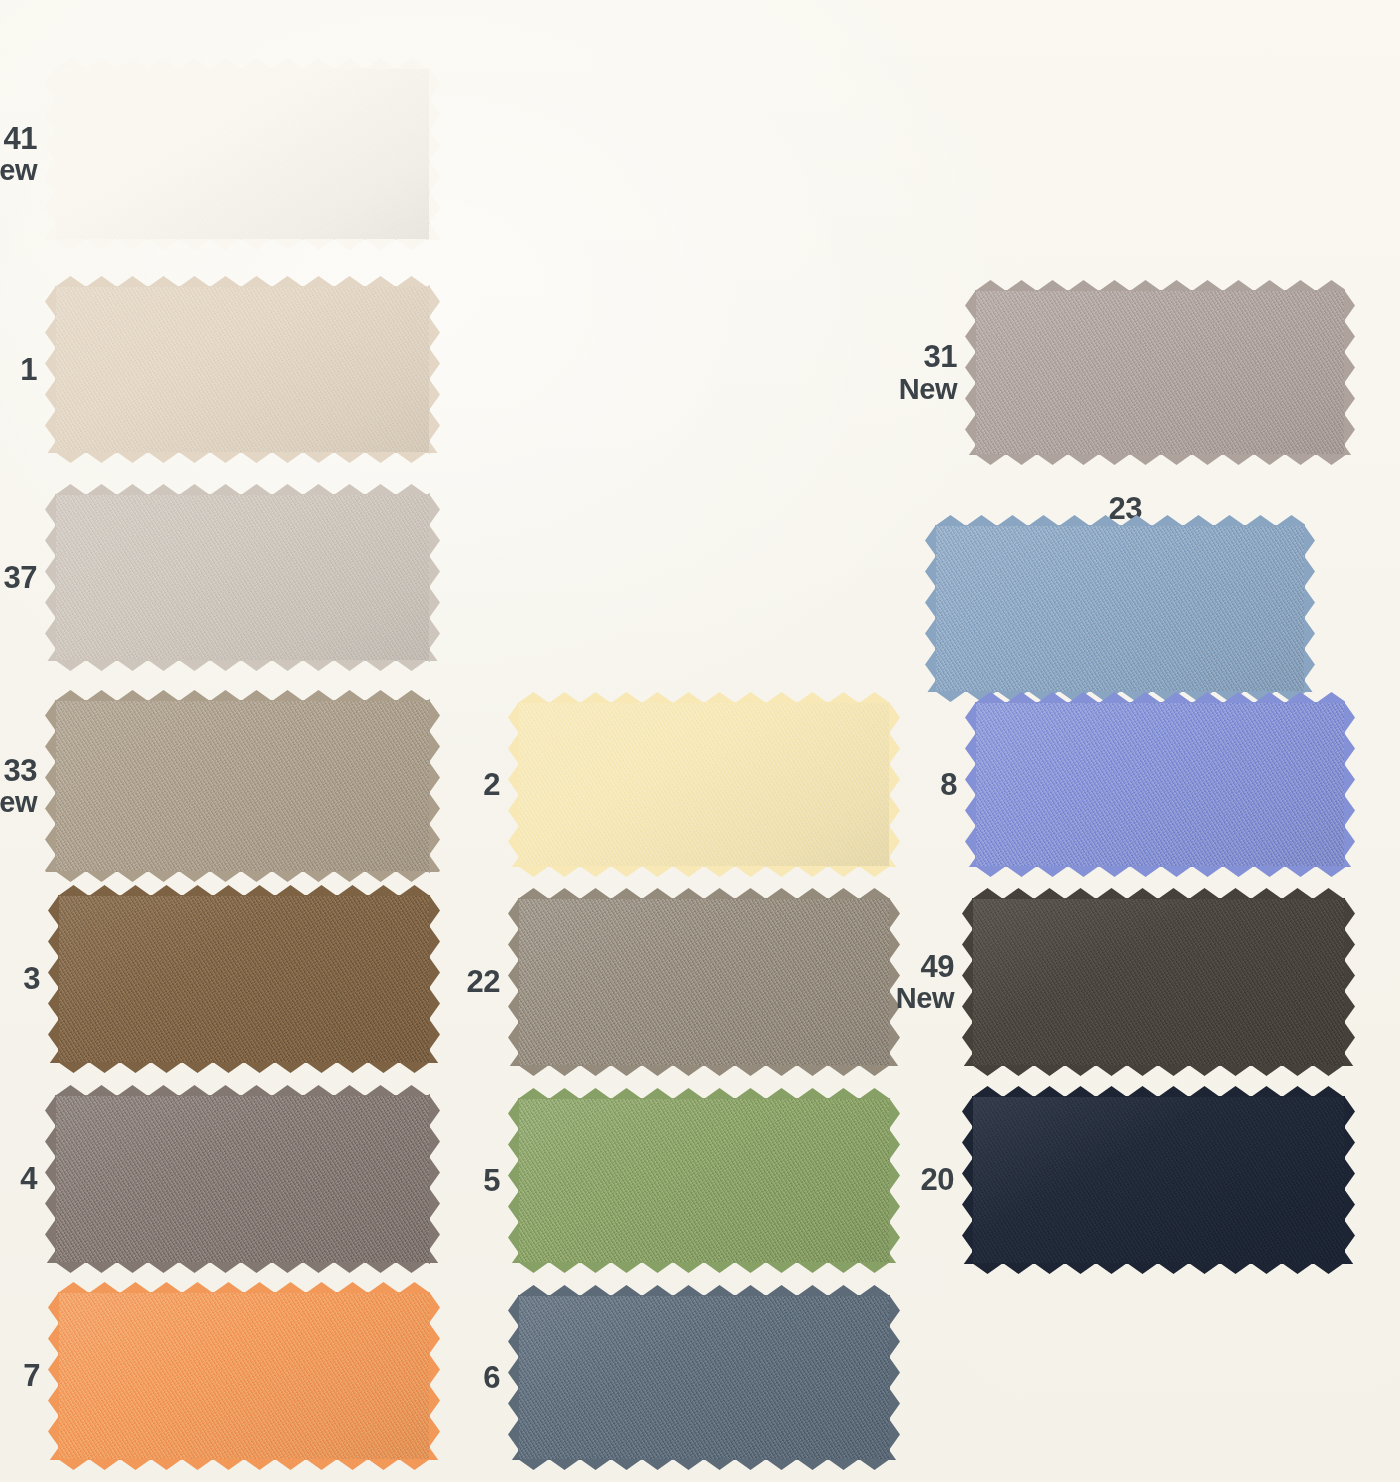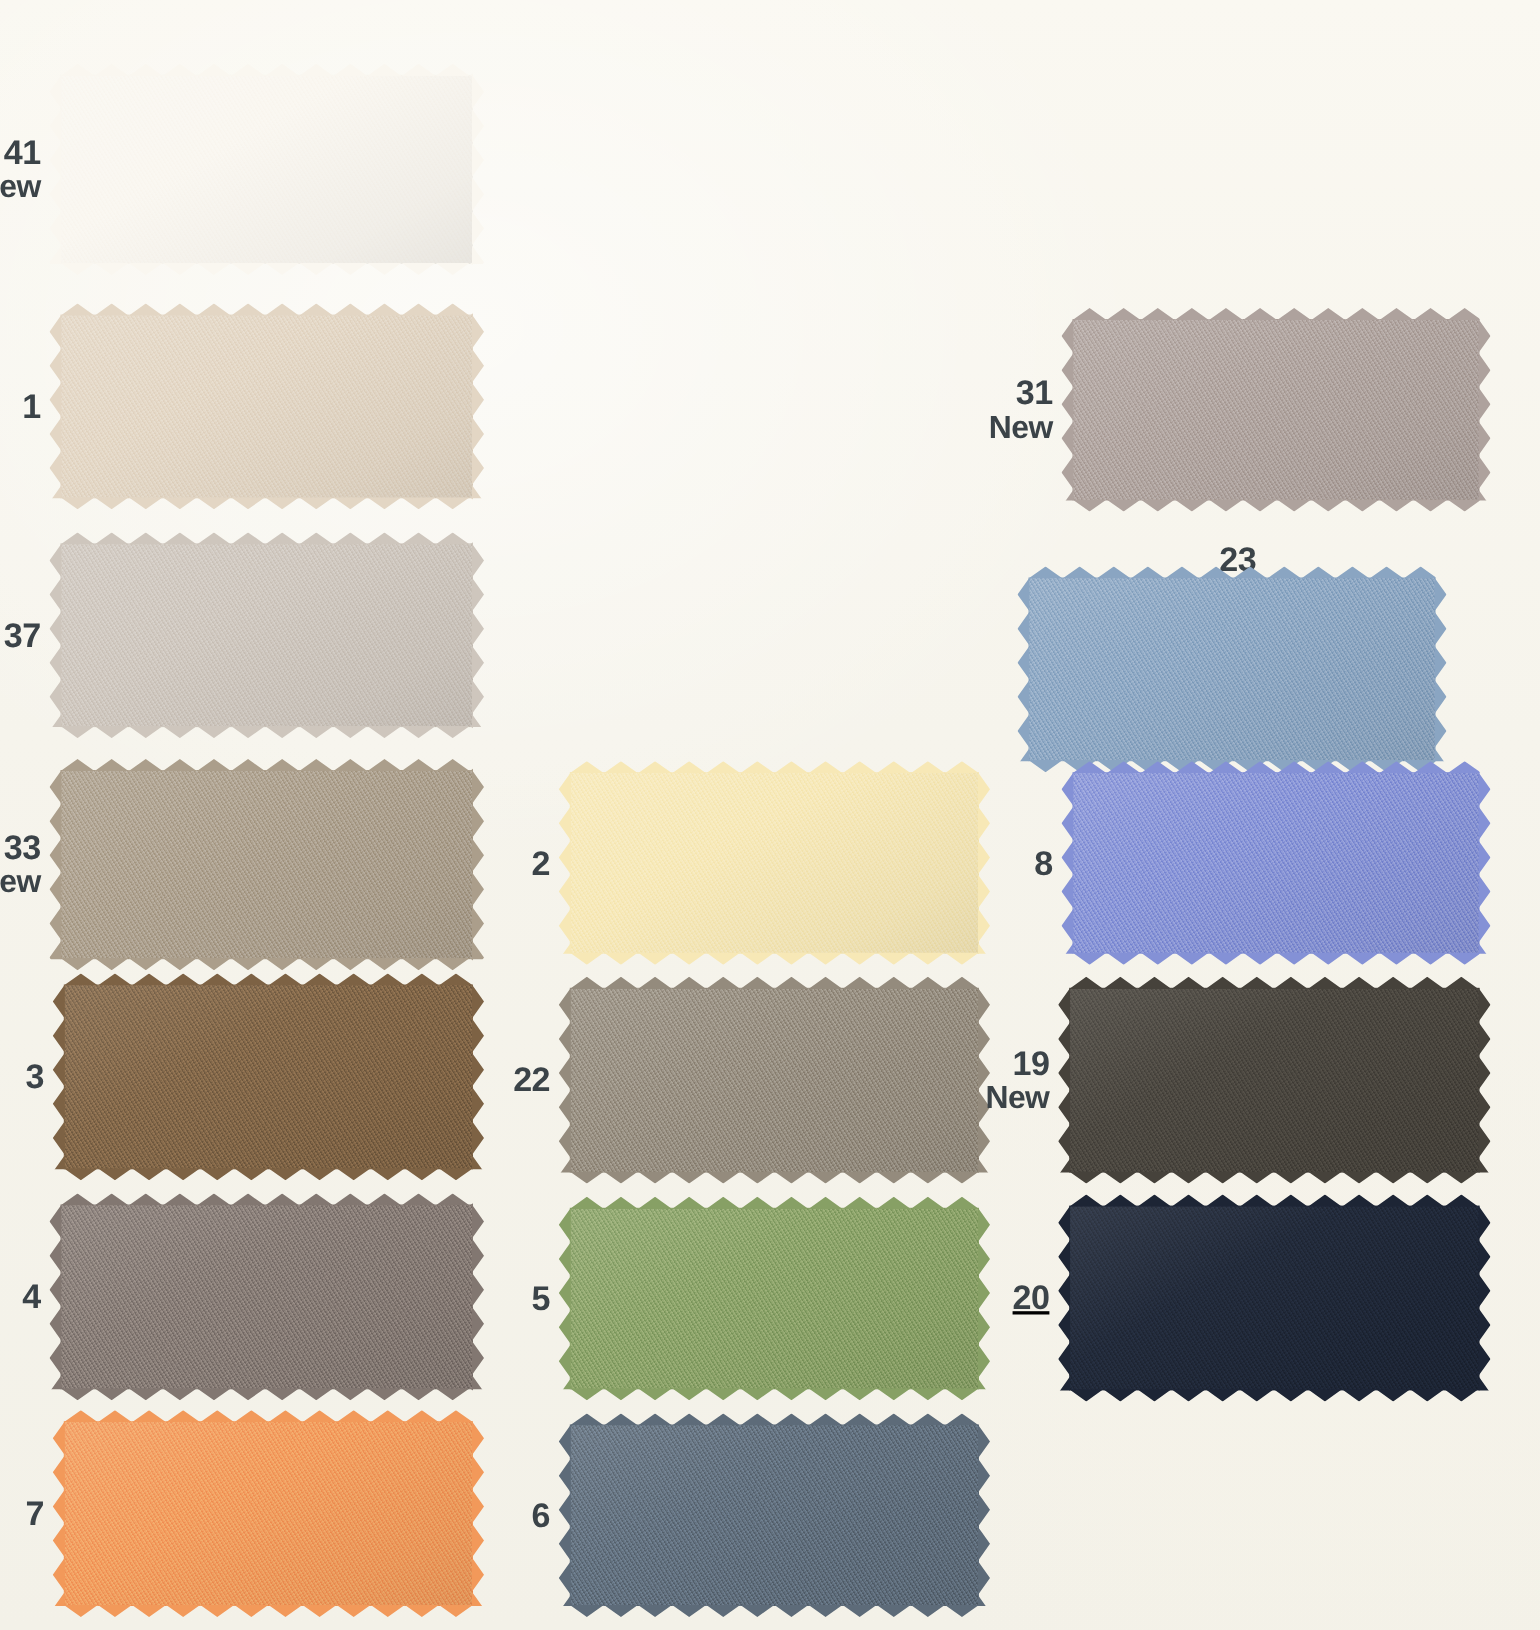--- a/index.html
+++ b/index.html
@@ -442,42 +442,42 @@
         </svg>
         <svg class="pink-edge-v left" viewBox="0 0 11 165" preserveAspectRatio="none">
           <path d="M11,0 L0,15.5 L11,31 L0,46.5 L11,62 L0,77.5 L11,93 L0,108.5 L11,124 L0,139.5 L11,155 L0,170.5 L11,186 L11,165 Z" fill="#8491d6"></path>
         </svg>
         <svg class="pink-edge-v right" viewBox="0 0 11 165" preserveAspectRatio="none">
           <path d="M0,0 L11,15.5 L0,31 L11,46.5 L0,62 L11,77.5 L0,93 L11,108.5 L0,124 L11,139.5 L0,155 L11,170.5 L0,186 L0,165 Z" fill="#8491d6"></path>
         </svg>
       </div>
     </div>
     <div class="swatch-cell" style="left: 892px; top: 898px; width: 453px; height: 168px;">
-      <div class="swatch-label"><span>19</span><span class="new-line">New</span></div>
+      <div class="swatch-label"><span>49</span><span class="new-line">New</span></div>
       <div class="fabric-wrap" style="width: 373px; height: 168px;">
         <div class="fabric-shadow"></div>
         <div class="fabric" style="width: 373px; height: 168px; background: rgb(70, 66, 59);">
           <div class="weave"></div>
           <div class="sheen"></div>
         </div>
         <svg class="pink-edge top" viewBox="0 0 373 11" preserveAspectRatio="none">
           <path d="M0,11 L15.5,0 L31,11 L46.5,0 L62,11 L77.5,0 L93,11 L108.5,0 L124,11 L139.5,0 L155,11 L170.5,0 L186,11 L201.5,0 L217,11 L232.5,0 L248,11 L263.5,0 L279,11 L294.5,0 L310,11 L325.5,0 L341,11 L356.5,0 L372,11 L387.5,0 L403,11 L373,11 Z" fill="#46423b"></path>
         </svg>
         <svg class="pink-edge bottom" viewBox="0 0 373 11" preserveAspectRatio="none">
           <path d="M0,0 L15.5,11 L31,0 L46.5,11 L62,0 L77.5,11 L93,0 L108.5,11 L124,0 L139.5,11 L155,0 L170.5,11 L186,0 L201.5,11 L217,0 L232.5,11 L248,0 L263.5,11 L279,0 L294.5,11 L310,0 L325.5,11 L341,0 L356.5,11 L372,0 L387.5,11 L403,0 L373,0 Z" fill="#46423b"></path>
         </svg>
         <svg class="pink-edge-v left" viewBox="0 0 11 168" preserveAspectRatio="none">
           <path d="M11,0 L0,15.5 L11,31 L0,46.5 L11,62 L0,77.5 L11,93 L0,108.5 L11,124 L0,139.5 L11,155 L0,170.5 L11,186 L11,168 Z" fill="#46423b"></path>
         </svg>
         <svg class="pink-edge-v right" viewBox="0 0 11 168" preserveAspectRatio="none">
           <path d="M0,0 L11,15.5 L0,31 L11,46.5 L0,62 L11,77.5 L0,93 L11,108.5 L0,124 L11,139.5 L0,155 L11,170.5 L0,186 L0,168 Z" fill="#46423b"></path>
         </svg>
       </div>
     </div>
-    <div class="swatch-cell" style="left: 892px; top: 1096px; width: 453px; height: 168px; text-decoration: underline;">
+    <div class="swatch-cell" style="left: 892px; top: 1096px; width: 453px; height: 168px;">
       <div class="swatch-label"><span>20</span></div>
       <div class="fabric-wrap" style="width: 373px; height: 168px;">
         <div class="fabric-shadow"></div>
         <div class="fabric" style="width: 373px; height: 168px; background: rgb(29, 37, 53);">
           <div class="weave"></div>
           <div class="sheen"></div>
         </div>
         <svg class="pink-edge top" viewBox="0 0 373 11" preserveAspectRatio="none">
           <path d="M0,11 L15.5,0 L31,11 L46.5,0 L62,11 L77.5,0 L93,11 L108.5,0 L124,11 L139.5,0 L155,11 L170.5,0 L186,11 L201.5,0 L217,11 L232.5,0 L248,11 L263.5,0 L279,11 L294.5,0 L310,11 L325.5,0 L341,11 L356.5,0 L372,11 L387.5,0 L403,11 L373,11 Z" fill="#1d2535"></path>
         </svg>

